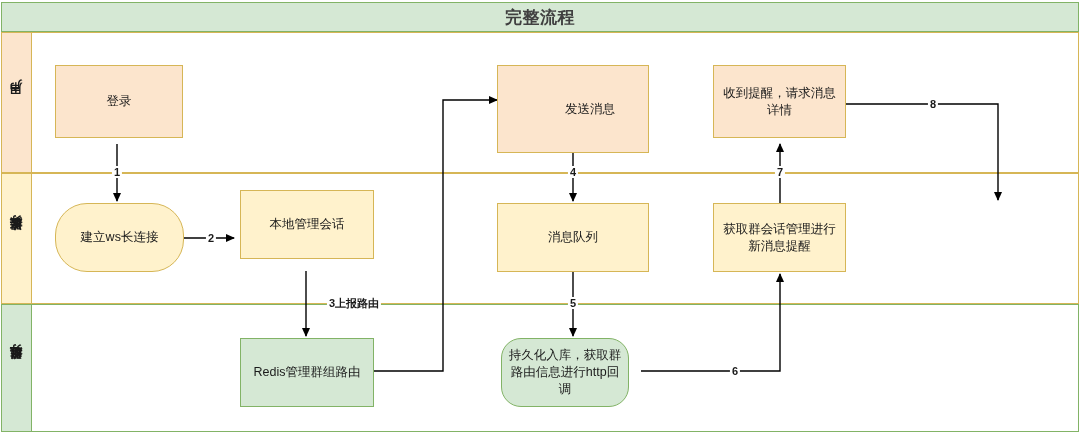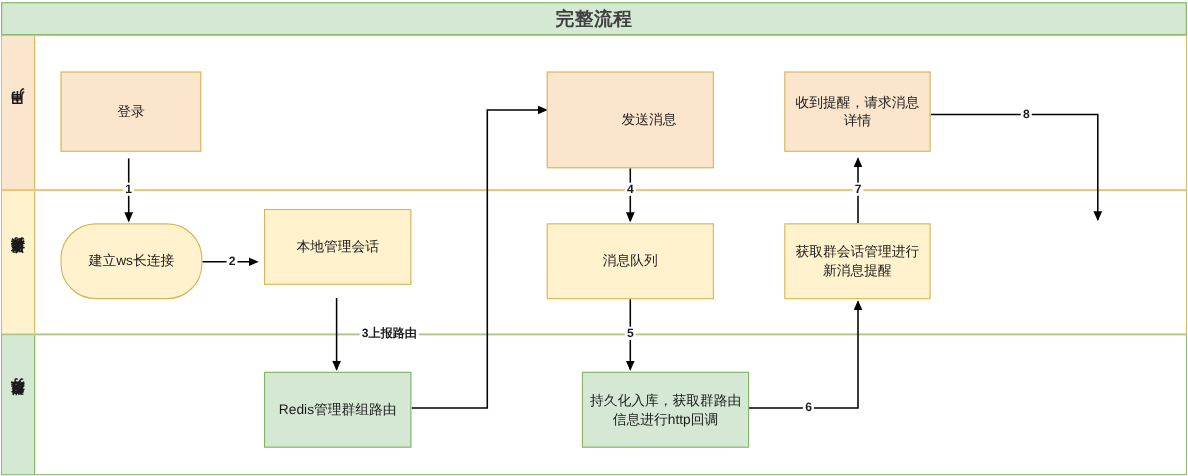--- a/index.html
+++ b/index.html
@@ -195,15 +195,15 @@
 
   <div class="node yellow" style="left:240px; top:190px; width:134px; height:69px;">本地管理会话</div>
 
   <div class="node yellow" style="left:497px; top:203px; width:152px; height:69px;">消息队列</div>
 
   <div class="node yellow" style="left:713px; top:203px; width:133px; height:69px;">获取群会话管理进行新消息提醒</div>
 
 
   <div class="node green" style="left:240px; top:338px; width:134px; height:69px;">Redis管理群组路由</div>
 
-  <div class="node green" style="left:529px; top:338px; width:152px; height:69px;">持久化入库，获取群路由信息进行http回调</div>
+  <div class="node green" style="left:501px; top:338px; width:128px; height:69px;border-radius:20px;">持久化入库，获取群路由信息进行http回调</div>
 
 </div>
 
 </body></html>

